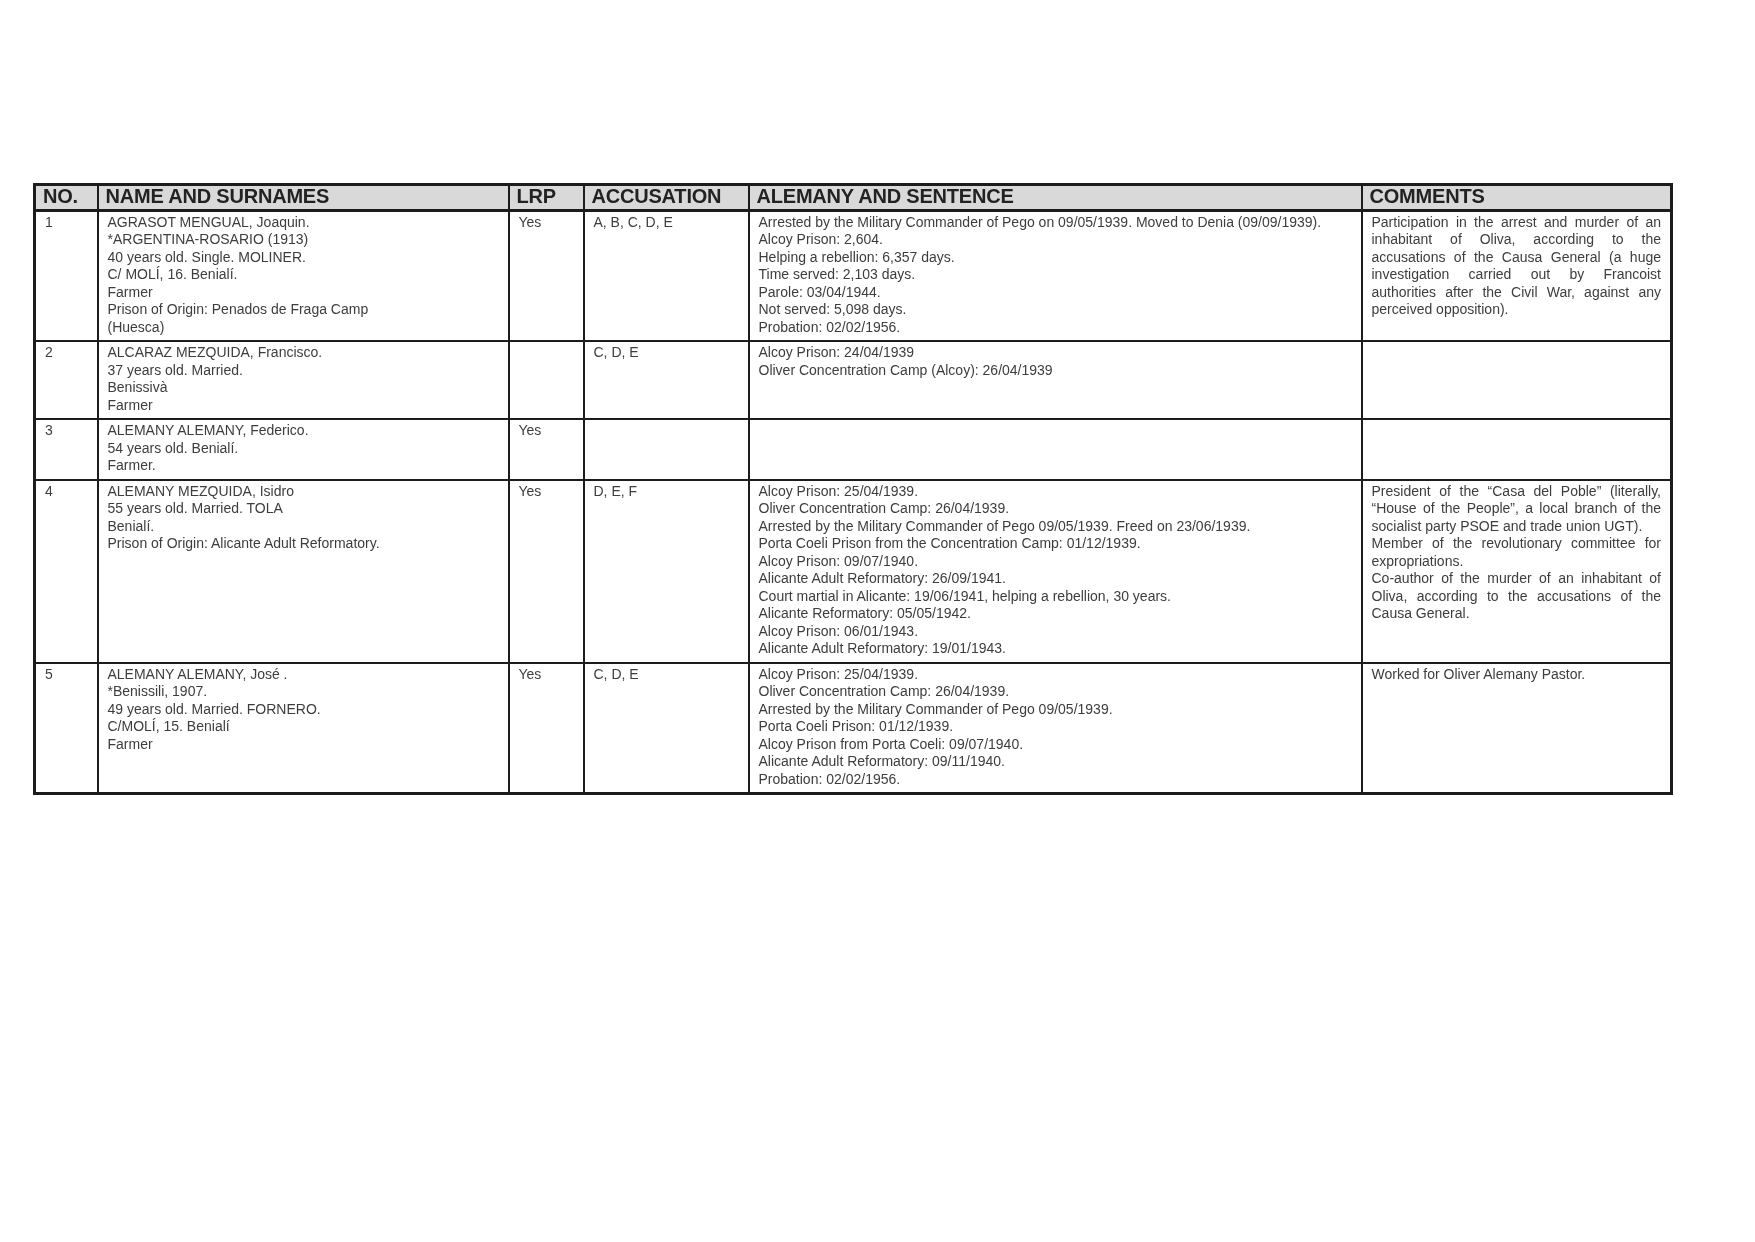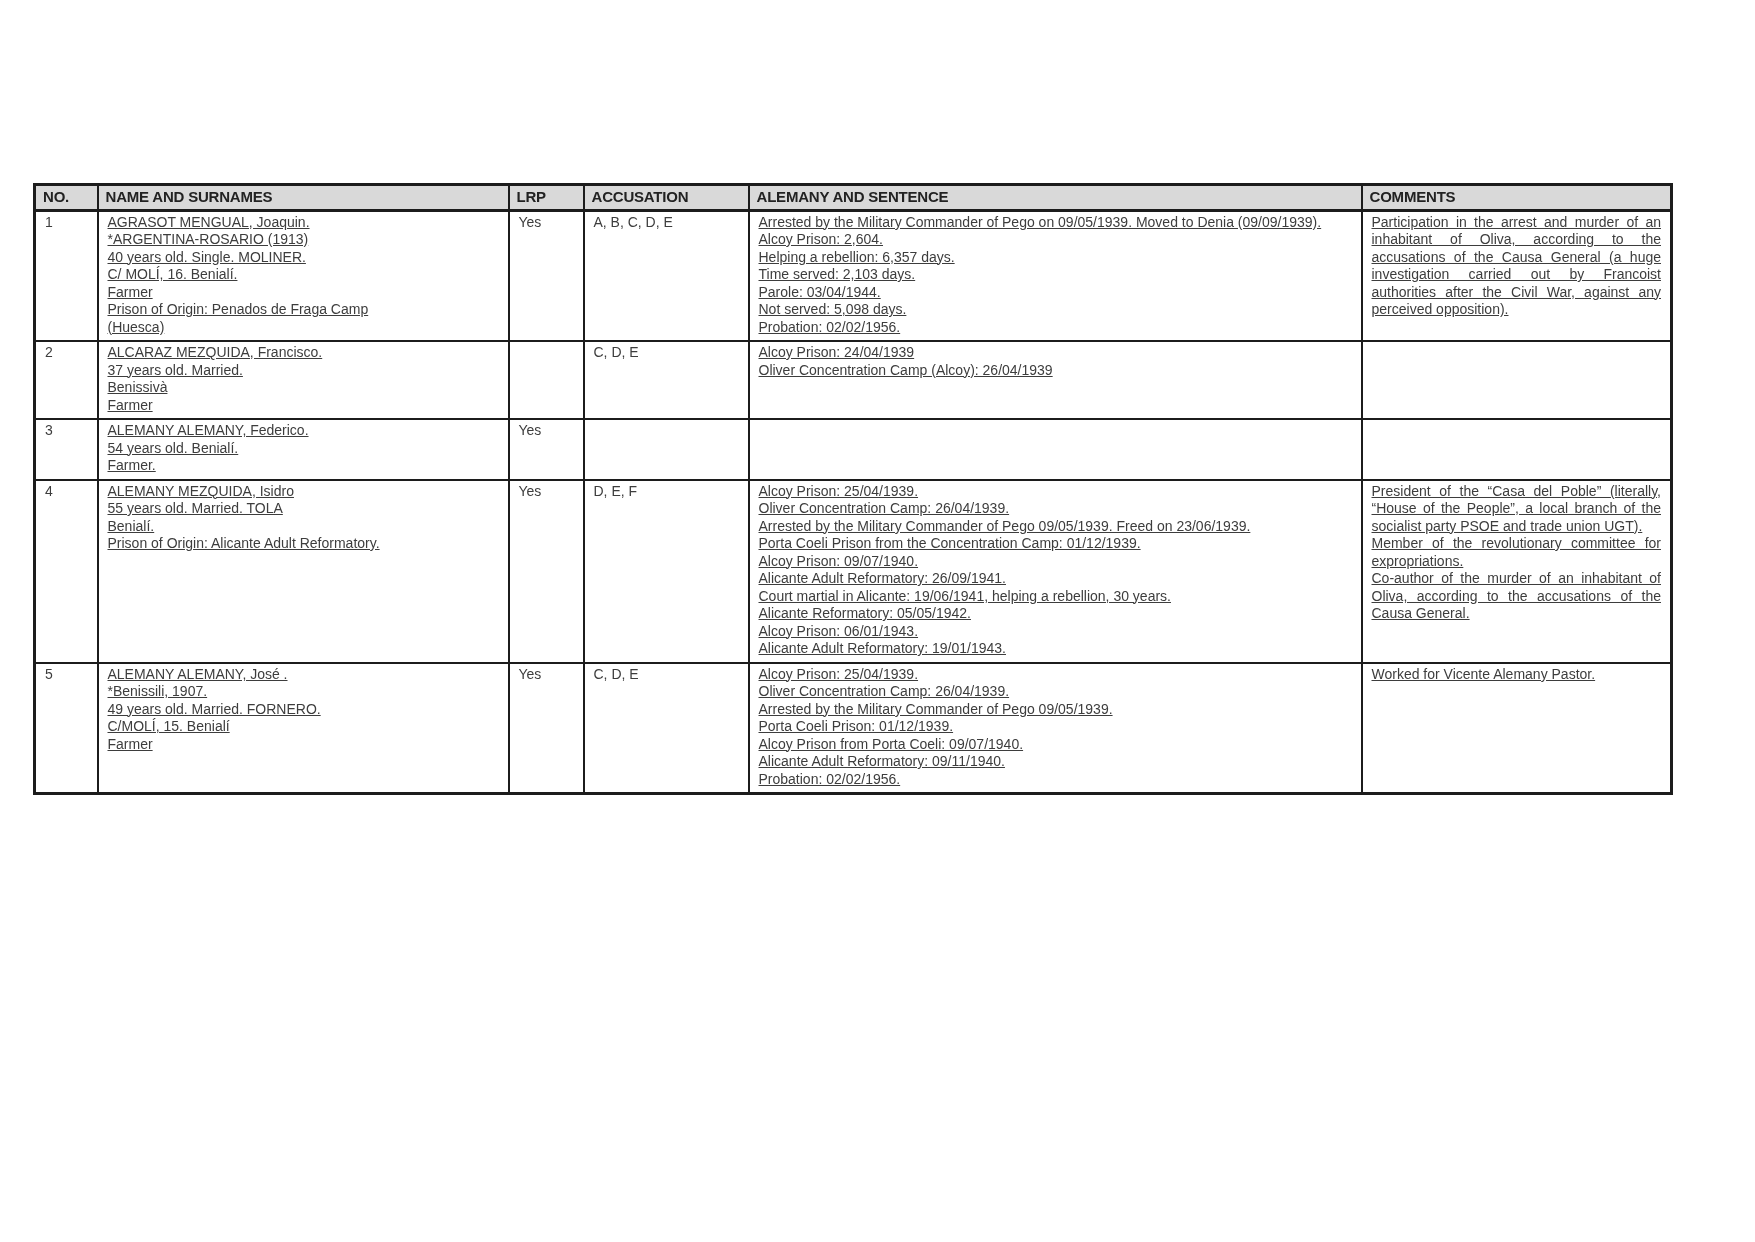--- a/index.html
+++ b/index.html
@@ -33,32 +33,32 @@
   table.doc-table td{
     border:2px solid var(--border);
     vertical-align:top;
     text-align:left;
     padding:2px 9px 4px 9px;
   }
   table.doc-table thead th{
     background:var(--header-bg);
     color:var(--header-text);
     font-weight:bold;
-    font-size:15px;
+    font-size:20px;
     letter-spacing:-0.2px;
     padding:2px 7px 3px 7px;
     border-bottom:3px solid var(--border);
     white-space:nowrap;
     overflow:hidden;
   }
   td.cell-arrest .para,
   td.cell-comments .para{
     text-align:justify;
   }
-  .para{min-height:17.5px;text-decoration:underline;}
+  .para{min-height:17.5px;}
 </style>
 </head>
 <body>
 
 <table class="doc-table">
   <colgroup>
     <col style="width:63px">
     <col style="width:411px">
     <col style="width:75px">
     <col style="width:165px">
@@ -172,17 +172,17 @@
       <td class="cell-arrest">
           <div class="para">Alcoy Prison: 25/04/1939.</div>
           <div class="para">Oliver Concentration Camp: 26/04/1939.</div>
           <div class="para">Arrested by the Military Commander of Pego 09/05/1939.</div>
           <div class="para">Porta Coeli Prison: 01/12/1939.</div>
           <div class="para">Alcoy Prison from Porta Coeli: 09/07/1940.</div>
           <div class="para">Alicante Adult Reformatory: 09/11/1940.</div>
           <div class="para">Probation: 02/02/1956.</div>
         </td>
       <td class="cell-comments">
-          <div class="para">Worked for Vicente Alemany Pastor.</div>
+          <div class="para">Worked for Oliver Alemany Pastor.</div>
         </td>
     </tr>
   </tbody>
 </table>
 
 </body></html>

